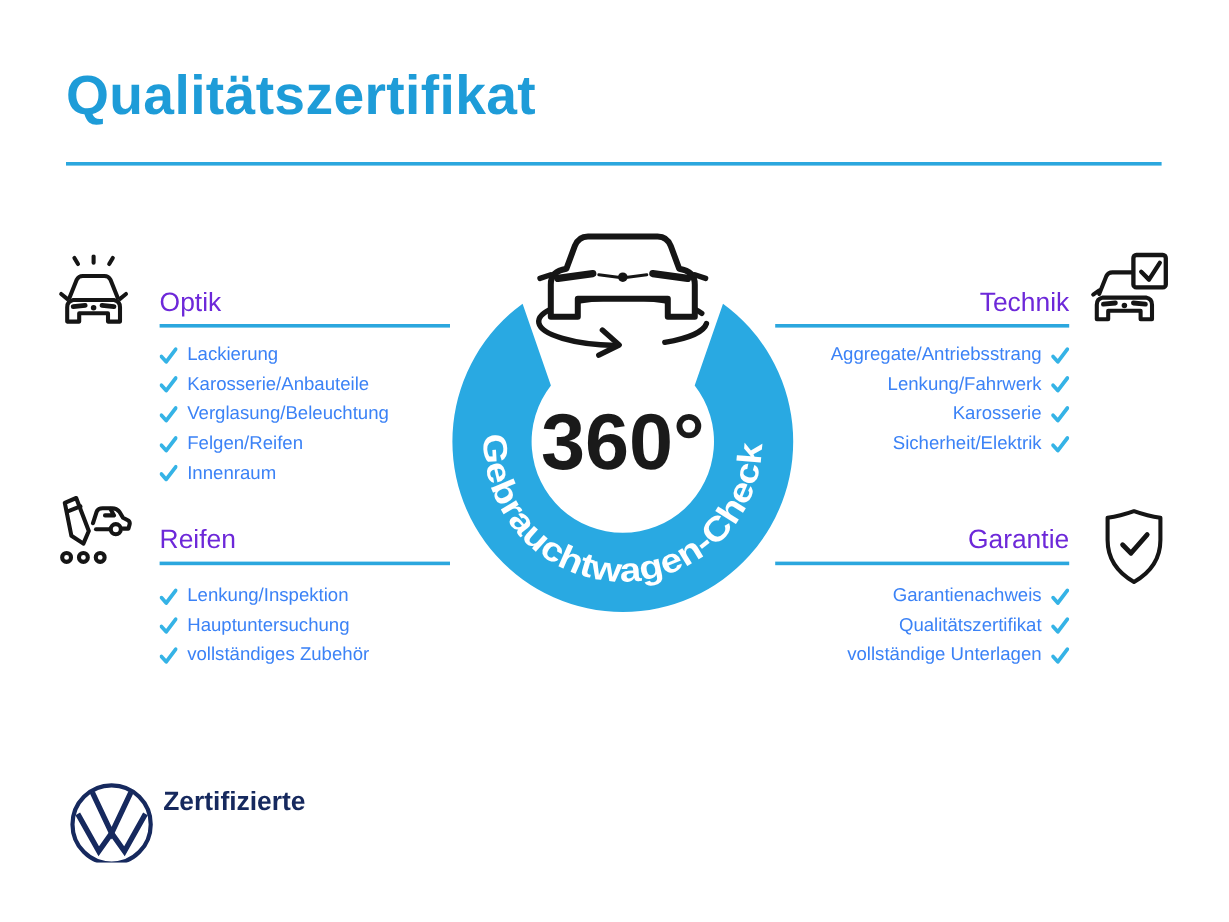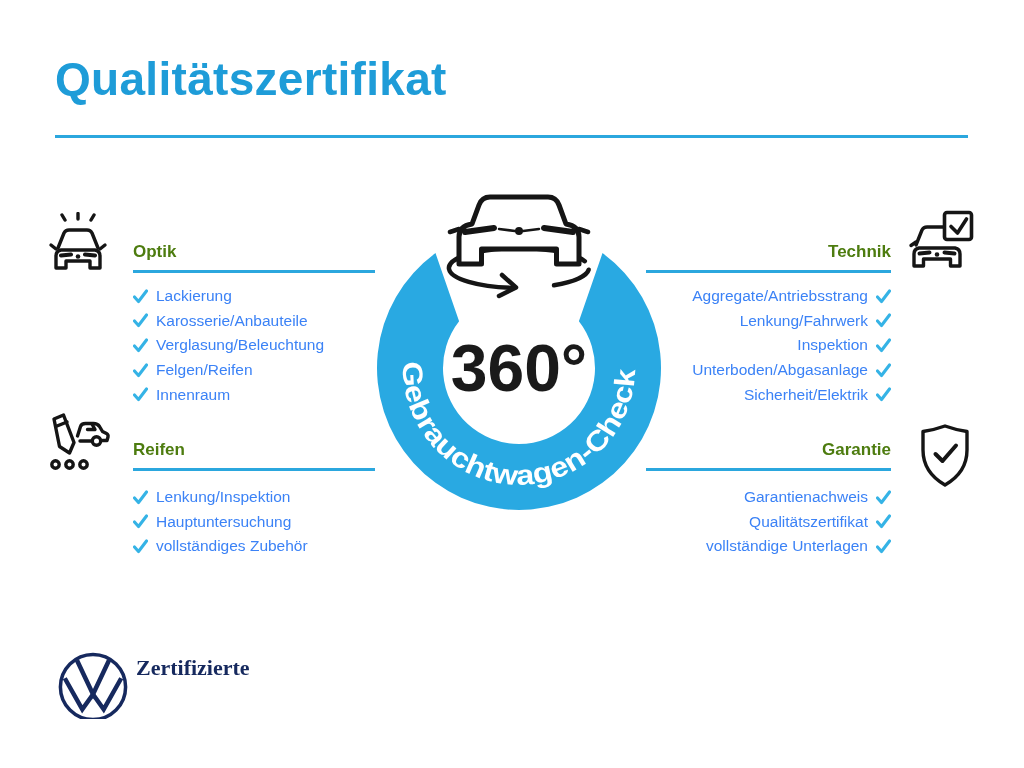--- a/index.html
+++ b/index.html
@@ -7,37 +7,37 @@
     position:relative;width:1024px;height:719px;background:#ffffff;
     font-family:"Liberation Sans",sans-serif;overflow:hidden;
   }
   .abs{position:absolute;}
   .title{
     position:absolute;left:55px;top:52px;margin:0;
     font-size:46px;font-weight:bold;color:#1E9CD8;letter-spacing:0.3px;
   }
   .rule{position:absolute;left:55px;top:135px;width:913px;height:3px;background:#2BA7DE;}
   .sec-head{
-    position:absolute;font-size:17px;font-weight:bold;color:#4d7c0f;line-height:30px;
+    position:absolute;font-size:22px;font-weight:normal;color:#6d28d9;line-height:30px;
   }
   .sec-head.right{width:245px;text-align:right;}
   .sec-line{position:absolute;width:242px;height:3px;background:#2BA7DE;}
   .sec-line.right{width:245px;}
   .items{position:absolute;list-style:none;margin:0;padding:0;width:260px;}
   .items.right{width:245px;}
   .item{
     display:flex;align-items:center;height:24.6px;gap:8px;
     font-size:15.5px;color:#3b82f6;
   }
   .items.right .item{justify-content:flex-end;}
   .check{width:15px;height:15px;flex:0 0 auto;}
   .check path{stroke:#35B3E6;stroke-width:3.1;fill:none;stroke-linecap:round;stroke-linejoin:round;}
   .brand{
     position:absolute;left:136px;top:656px;
-    font-size:22px;font-weight:bold;color:#16295E;line-height:23.5px;font-family:Liberation Serif, serif;
+    font-size:22px;font-weight:bold;color:#16295E;line-height:23.5px;
   }
   .brand div{white-space:nowrap;}
   .ink{stroke:#151515;fill:none;stroke-linecap:round;stroke-linejoin:round;}
 </style>
 </head>
 <body>
 
 <div class="canvas">
 
   <h1 class="title">Qualitätszertifikat</h1>
@@ -144,27 +144,21 @@
           <path d="M1.5 8 L5.5 12.5 L13.5 2"></path>
         </svg>
     </li>
     <li class="item">
       <span>Lenkung/Fahrwerk</span>
       <svg class="check" viewBox="0 0 15 15">
           <path d="M1.5 8 L5.5 12.5 L13.5 2"></path>
         </svg>
     </li>
     <li class="item">
-      <span>Inspektion</span>
-      <svg class="check" viewBox="0 0 15 15">
-          <path d="M1.5 8 L5.5 12.5 L13.5 2"></path>
-        </svg>
-    </li>
-    <li class="item">
-      <span>Unterboden/Abgasanlage</span>
+      <span>Karosserie</span>
       <svg class="check" viewBox="0 0 15 15">
           <path d="M1.5 8 L5.5 12.5 L13.5 2"></path>
         </svg>
     </li>
     <li class="item">
       <span>Sicherheit/Elektrik</span>
       <svg class="check" viewBox="0 0 15 15">
           <path d="M1.5 8 L5.5 12.5 L13.5 2"></path>
         </svg>
     </li>

